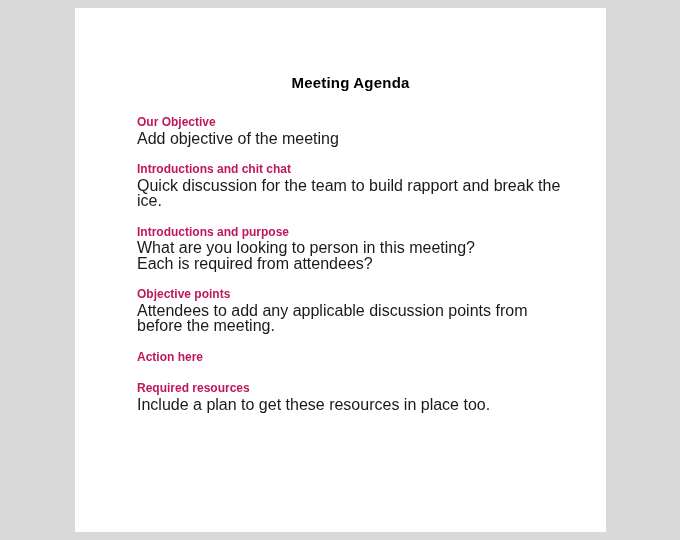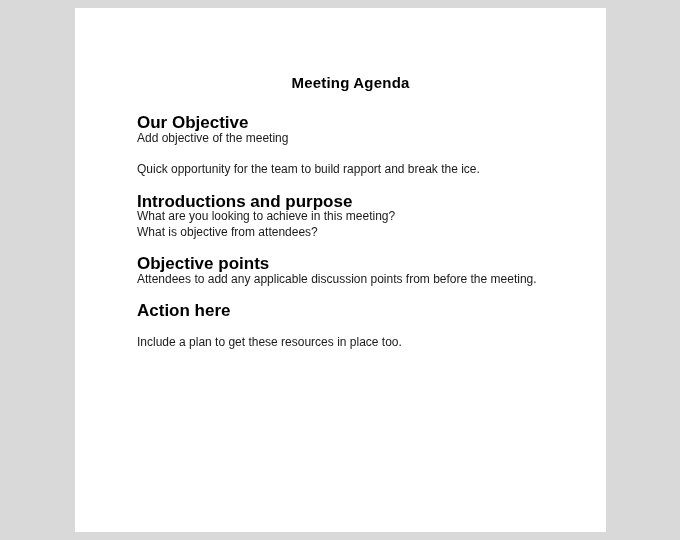--- a/index.html
+++ b/index.html
@@ -34,28 +34,28 @@
     font-size: 15px;
     font-weight: bold;
     color: #000000;
     margin: 0 0 24px 0;
     letter-spacing: 0.2px;
   }
   .section {
     margin: 0 0 16px 0;
   }
   .section-heading {
-    font-size: 17px;
+    font-size: 12px;
     font-weight: bold;
-    color: #000000;
+    color: #be185d;
     margin: 0;
     line-height: 15.5px;
   }
   .section-line {
-    font-size: 12px;
+    font-size: 16px;
     font-weight: normal;
     color: #1a1a1a;
     margin: 0;
     line-height: 15.5px;
   }
 </style>
 </head>
 <body>
 
 <div class="canvas">
@@ -63,37 +63,39 @@
     <div class="page-content">
 
       <h1 class="doc-title">Meeting Agenda</h1>
 
       <div class="section">
         <p class="section-heading">Our Objective</p>
         <p class="section-line">Add objective of the meeting</p>
       </div>
 
       <div class="section">
-        <p class="section-line">Quick opportunity for the team to build rapport and break the ice.</p>
+        <p class="section-heading">Introductions and chit chat</p>
+        <p class="section-line">Quick discussion for the team to build rapport and break the ice.</p>
       </div>
 
       <div class="section">
         <p class="section-heading">Introductions and purpose</p>
-        <p class="section-line">What are you looking to achieve in this meeting?</p>
-        <p class="section-line">What is objective from attendees?</p>
+        <p class="section-line">What are you looking to person in this meeting?</p>
+        <p class="section-line">Each is required from attendees?</p>
       </div>
 
       <div class="section">
         <p class="section-heading">Objective points</p>
         <p class="section-line">Attendees to add any applicable discussion points from before the meeting.</p>
       </div>
 
       <div class="section">
         <p class="section-heading">Action here</p>
       </div>
 
       <div class="section">
+        <p class="section-heading">Required resources</p>
         <p class="section-line">Include a plan to get these resources in place too.</p>
       </div>
 
     </div>
   </div>
 </div>
 
 </body></html>

